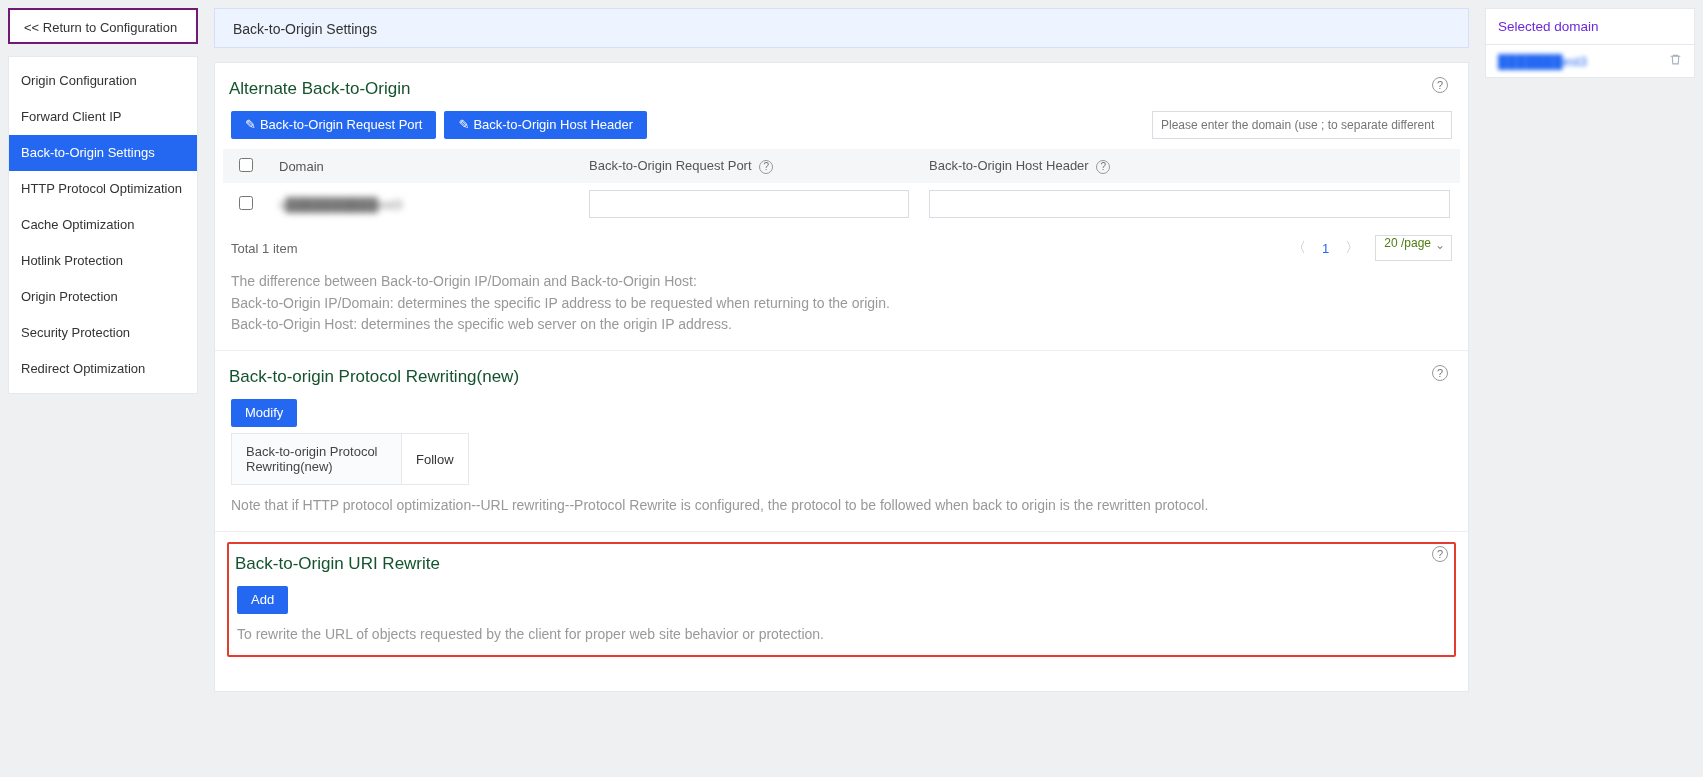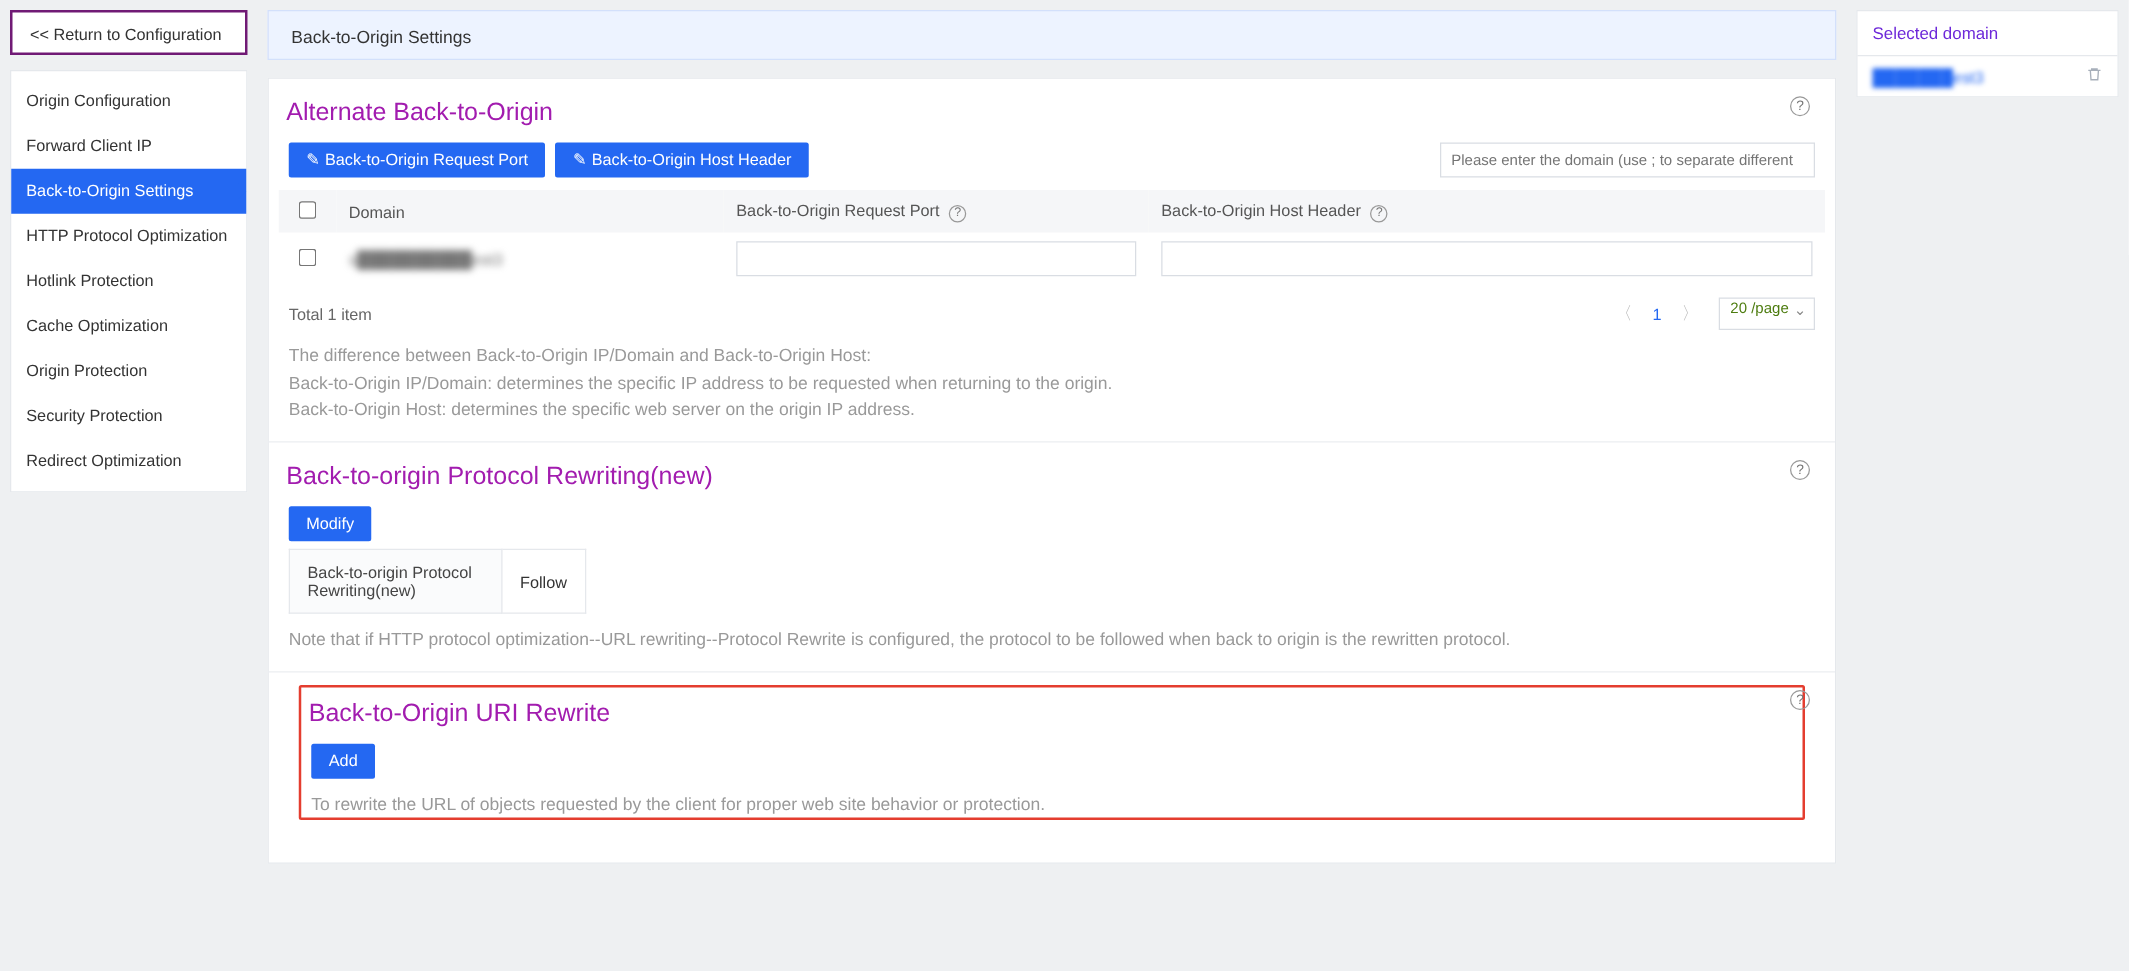--- a/index.html
+++ b/index.html
@@ -13,21 +13,21 @@
   .return-link { height: 36px; line-height: 36px; padding: 0 14px; background: #fff; border: 2px solid #701a75; font-size: 13px; color: #333; cursor: pointer; margin-bottom: 12px; }
   .sidebar { background: #fff; border: 1px solid #e5e8ec; padding-top: 6px; padding-bottom: 6px; }
   .nav-item { height: 36px; line-height: 36px; padding: 0 12px; cursor: pointer; color: #333; position: relative; }
   .nav-item.active { background: #2468f2; color: #fff; }
   .nav-item.active::after { content:""; position:absolute; right:-6px; top:50%; transform:translateY(-50%); border:6px solid transparent; border-left-color:#2468f2; }
 
   .main-header { background: #edf3ff; border: 1px solid #d3e0fb; height: 40px; line-height: 40px; padding: 0 18px; font-size: 14px; color:#333; font-weight:500; margin-bottom: 14px; }
   .main-body { background:#fff; border:1px solid #e5e8ec; padding: 0 0 20px 0; }
   .section { padding: 10px 8px 14px 8px; border-bottom: 1px solid #eceef1; position: relative; }
   .section:last-child { border-bottom: none; }
-  .section-title { font-size: 20px; color:#a21caf; margin: 6px 6px 12px 6px; }
+  .section-title { font-size: 17px; color:#14532d; margin: 6px 6px 12px 6px; }
   .help-icon { position:absolute; right:20px; top:14px; width:16px; height:16px; border:1px solid #999; border-radius:50%; font-size:11px; line-height:14px; text-align:center; color:#777; cursor:pointer; }
   .help-inline { display:inline-block; width:14px; height:14px; border:1px solid #999; border-radius:50%; font-size:10px; line-height:12px; text-align:center; color:#777; margin-left:4px; }
 
   .btn { display:inline-block; border:none; background:#2468f2; color:#fff; height:28px; line-height:28px; padding:0 14px; font-size:13px; cursor:pointer; border-radius:2px;text-align:right; }
   .btn .pencil { margin-right:4px; }
 
   .toolbar-row { display:flex; align-items:center; justify-content:space-between; margin:0 8px 10px 8px; }
   .toolbar-row .left { display:flex; gap:8px; }
   .domain-filter { width:300px; height:28px; border:1px solid #d9dde3; padding:0 8px; font-size:12px; color:#a16207; }
 
@@ -43,43 +43,43 @@
   .pager-ctrl .page-num { color:#2468f2; }
   .page-size { height:26px; border:1px solid #d9dde3; padding:0 20px 0 8px; font-size:12px; color:#4d7c0f; background:#fff; position:relative; cursor:pointer; }
   .page-size::after { content:"⌄"; position:absolute; right:6px; top:2px; color:#888; }
 
   .note { color:#999; font-size:14px; line-height:1.55; margin:10px 8px 0 8px; }
 
   .kv-table { border:1px solid #e5e8ec; margin:6px 8px 0 8px; border-collapse:collapse; max-width:360px;}
   .kv-table td { border:1px solid #e5e8ec; padding:10px 14px; font-size:13px; }
   .kv-table td.k { background:#fafbfc; color:#444; width:170px; }
 
-  .highlight-box { border:2px solid #e43d2f; margin:0 16px; border-radius:2px; }
+  .highlight-box { border:2px solid #e43d2f; padding-bottom:10px; margin:0 4px; border-radius:2px; }
 
   .right-header { height:36px; line-height:36px; padding:0 12px; font-size:13.5px; color:#6d28d9; border-bottom:1px solid #e5e8ec; }
   .sel-domain { display:flex; align-items:center; justify-content:space-between; padding:8px 12px; }
   .sel-domain .name { color:#2468f2; font-size:13px; filter: blur(2px); }
   .trash { color:#a7afba; cursor:pointer; }
 
   .blur { filter: blur(3px); color:#777; }
 </style>
 </head>
 <body>
 
 <div class="wrapper">
 
   <div class="col-left">
     <div class="return-link">&lt;&lt;  Return to Configuration</div>
     <div class="sidebar card">
       <div class="nav-item">Origin Configuration</div>
       <div class="nav-item">Forward Client IP</div>
       <div class="nav-item active">Back-to-Origin Settings</div>
       <div class="nav-item">HTTP Protocol Optimization</div>
+      <div class="nav-item">Cache Optimization</div>
       <div class="nav-item">Hotlink Protection</div>
-      <div class="nav-item">Cache Optimization</div>
       <div class="nav-item">Origin Protection</div>
       <div class="nav-item">Security Protection</div>
       <div class="nav-item">Redirect Optimization</div>
     </div>
   </div>
 
   <div class="col-main">
     <div class="main-header">Back-to-Origin Settings</div>
     <div class="main-body">
 

